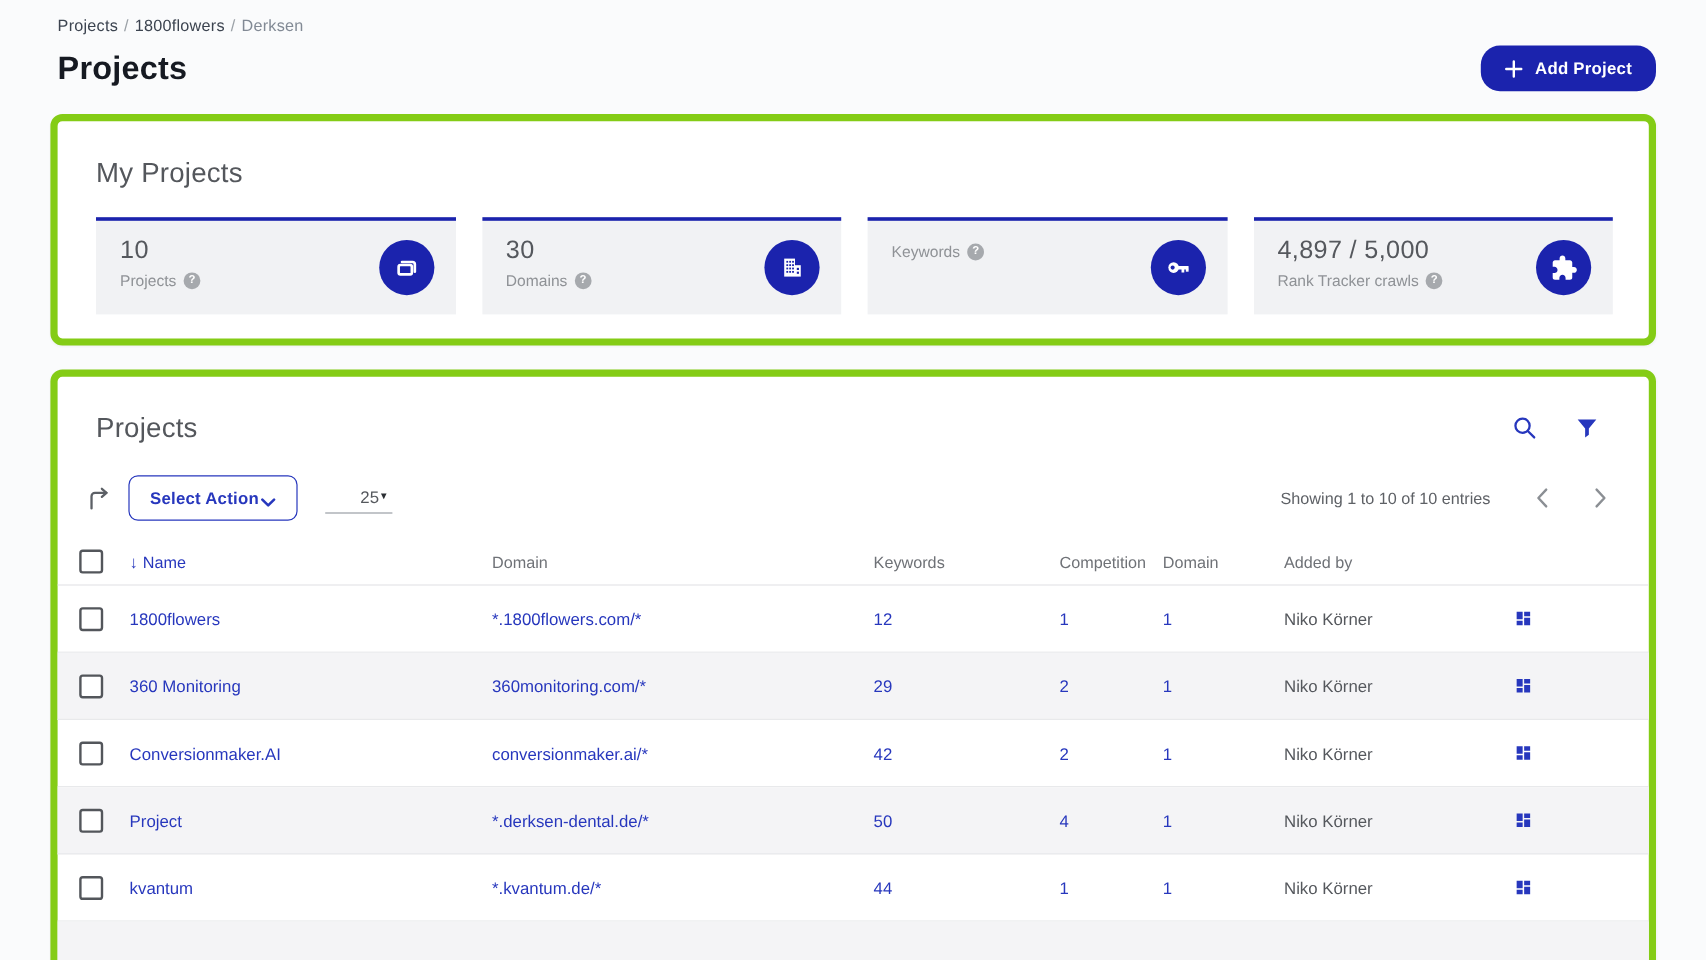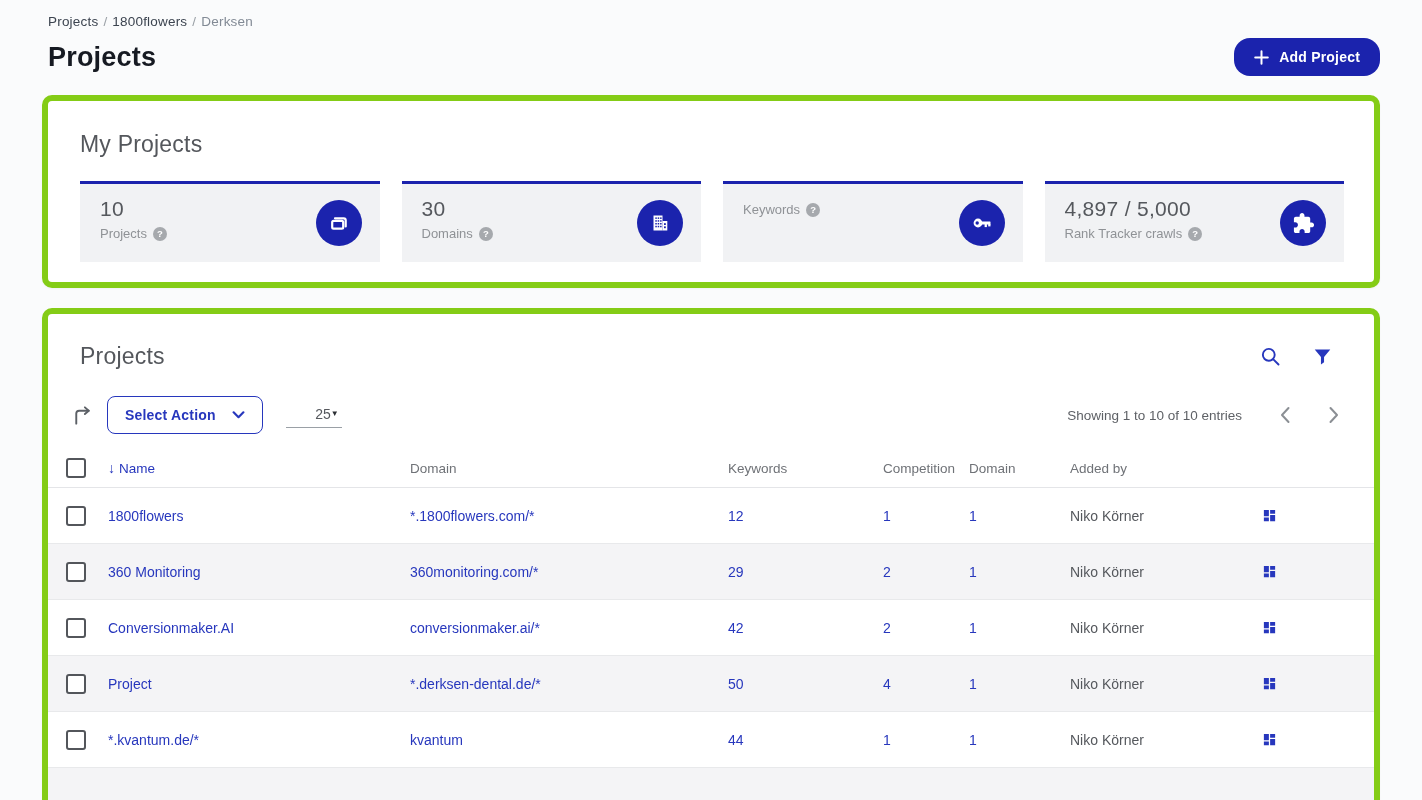--- a/index.html
+++ b/index.html
@@ -53,21 +53,21 @@
   
   .table-card { margin-top:20px; height:565px; padding:0; }
   .table-card-head { display:flex; align-items:center; padding:29px 42px 0 32px; }
   .table-card-head .card-heading { flex:1; }
   .head-icons { display:flex; align-items:center; gap:32px; }
   .icon-btn { background:none; border:none; cursor:pointer; display:flex; padding:0; }
   
   .toolbar { display:flex; align-items:center; margin-top:26px; padding:0 34px 0 23px; }
   .export-btn { background:none; border:none; cursor:pointer; display:flex; padding:0; }
   .select-action {
-    margin-left:13px; display:flex; align-items:center; gap:16px;
+    margin-left:13px; display:flex; align-items:flex-end; gap:1px;
     background:#fff; border:1px solid #2737bd; border-radius:8px;
     color:#2737bd; font-family:"Liberation Sans", sans-serif;
     font-size:14px; font-weight:700;
     padding:10px 17px; cursor:pointer; letter-spacing:.2px;
   }
   .page-size {
     margin-left:23px; width:56px; display:flex; align-items:center; justify-content:flex-end;
     border-bottom:1px solid #9aa0a6; padding:3px 3px 5px 5px;
     font-size:14px; color:#55585d; cursor:pointer;
   }
@@ -359,22 +359,22 @@
               </svg>
           </span>
         </button>
       </div>
     </div>
 
     <div class="grid-row">
       <div class="cb-cell">
           <div class="checkbox"></div>
         </div>
+      <div class="cell-link">kvantum</div>
       <div class="cell-link">*.kvantum.de/*</div>
-      <div class="cell-link">kvantum</div>
       <div class="cell-link">44</div>
       <div class="cell-link">1</div>
       <div class="cell-link">1</div>
       <div class="cell-text">Niko Körner</div>
       <div class="actions-cell">
         <button class="icon-btn">
           <span style="display:flex;">
             <svg width="15" height="15" viewBox="0 0 24 24" fill="#2737bd">
                 <path d="M3 13h8V3H3v10zM3 21h8v-6H3v6zM13 21h8V11h-8v10zM13 9h8V3h-8v6z"></path>
               </svg>

